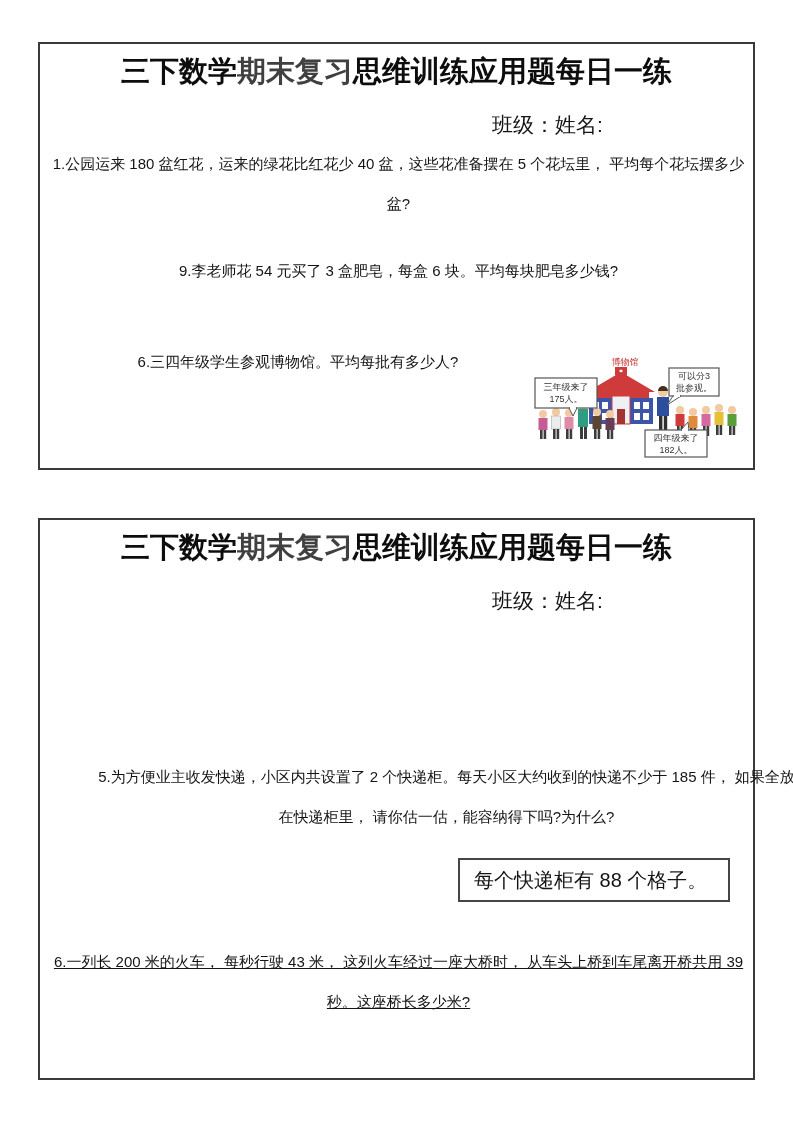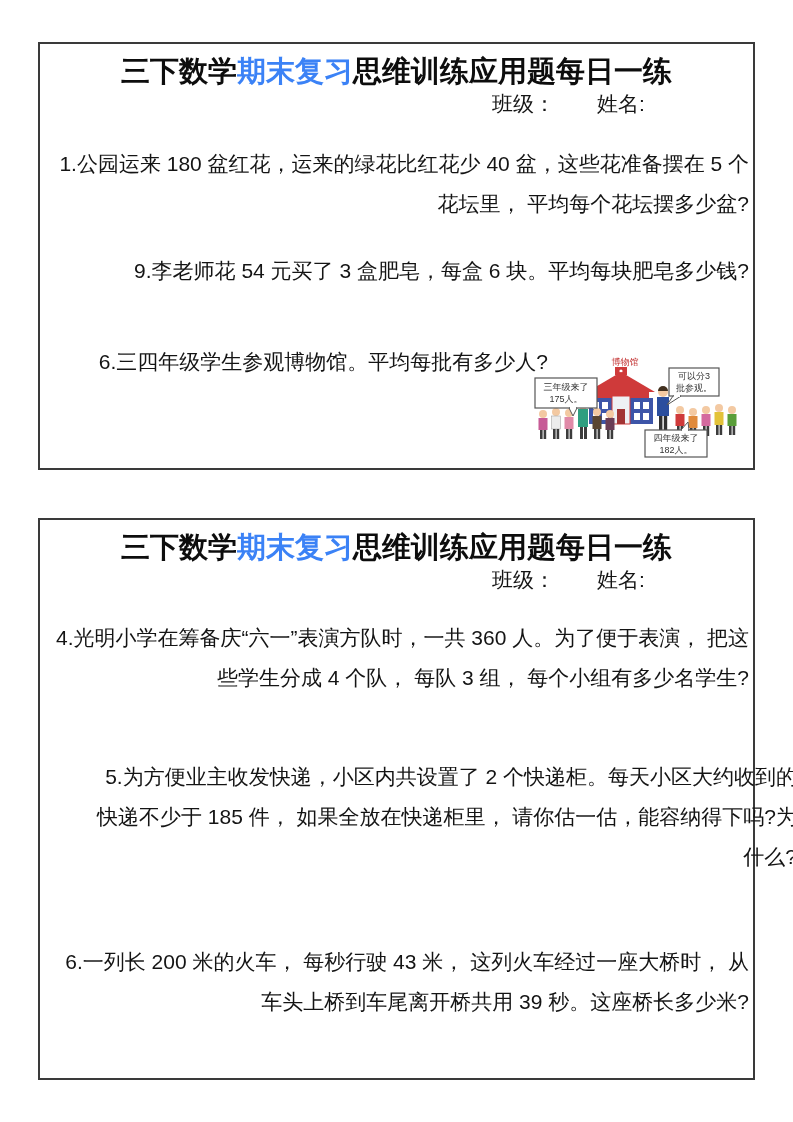--- a/index.html
+++ b/index.html
@@ -22,46 +22,45 @@
 
   .sheet-title {
     position:absolute;
     top:8px; left:0; right:0;
     text-align:center;
     font-size:29px;
     font-weight:900;
     white-space:nowrap;
     color:#0d0d0d;
   }
-  .sheet-title .hl { color:#3b82f6; }
+  .sheet-title .hl { color:#404040; }
 
   .meta-row {
     position:absolute;
-    top:46px; left:452px;
+    top:67px; left:452px;
     display:flex;
-    gap:42px;
     font-size:21px;
     white-space:nowrap;
   }
 
   .problem {
     position:absolute;
     left:8px;
     width:701px;
-    font-size:21px;
+    font-size:15px;
     line-height:40px;
-    text-align:right;
+    text-align:center;
     word-break:break-all;
   }
   .p1 { top:100px; }
   .p2 { top:207px; }
   .p3 { top:298px; width:500px; }
   .p4 { top:98px;  }
   .p5 { top:237px;margin-left:48px; }
-  .p6 { top:422px; }
+  .p6 { top:422px;text-decoration:underline; }
 
   .illustration {
     position:absolute;
     top:308px; left:493px;
     width:207px; height:106px;
   }
   .illustration text { font-family:"Liberation Sans", sans-serif; }
 
   .note-box {
     position:absolute;
@@ -199,18 +198,20 @@
 
 <div class="sheet sheet--two">
 
   <h1 class="sheet-title"><span>三下数学</span><span class="hl">期末复习</span><span>思维训练应用题每日一练</span></h1>
 
   <div class="meta-row">
     <span>班级：</span>
     <span>姓名:</span>
   </div>
 
-  <p class="problem p4">4.光明小学在筹备庆“六一”表演方队时，一共 360 人。为了便于表演， 把这些学生分成 4 个队， 每队 3 组， 每个小组有多少名学生?</p>
   <p class="problem p5">5.为方便业主收发快递，小区内共设置了 2 个快递柜。每天小区大约收到的快递不少于 185 件， 如果全放在快递柜里， 请你估一估，能容纳得下吗?为什么?</p>
 
+  <div class="note-box">
+    <span>每个快递柜有 88 个格子。</span>
+  </div>
 
   <p class="problem p6">6.一列长 200 米的火车， 每秒行驶 43 米， 这列火车经过一座大桥时， 从车头上桥到车尾离开桥共用 39 秒。这座桥长多少米?</p>
 </div>
 
 </body></html>

